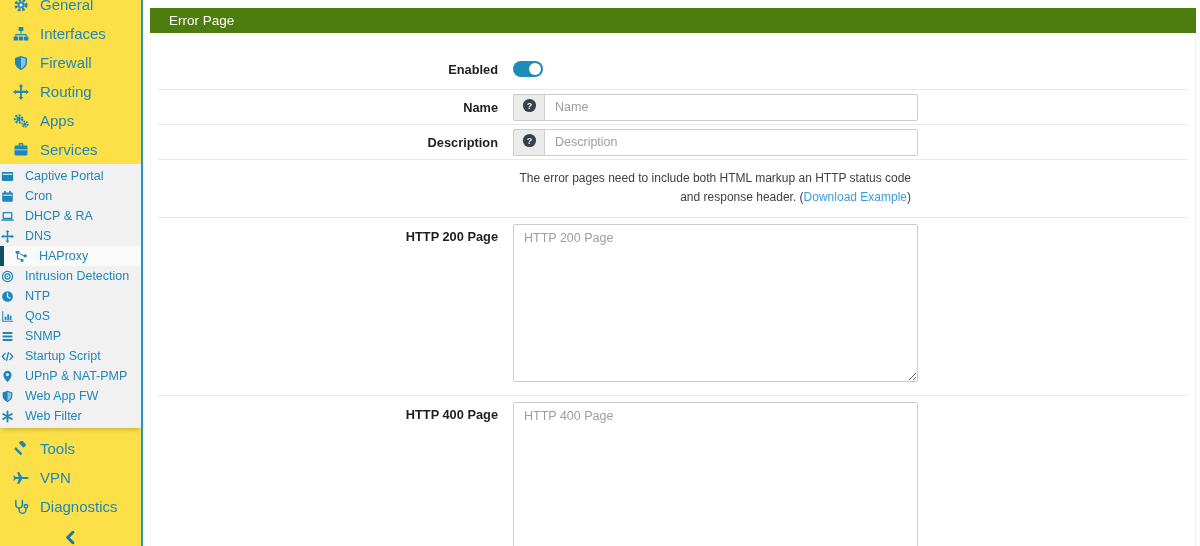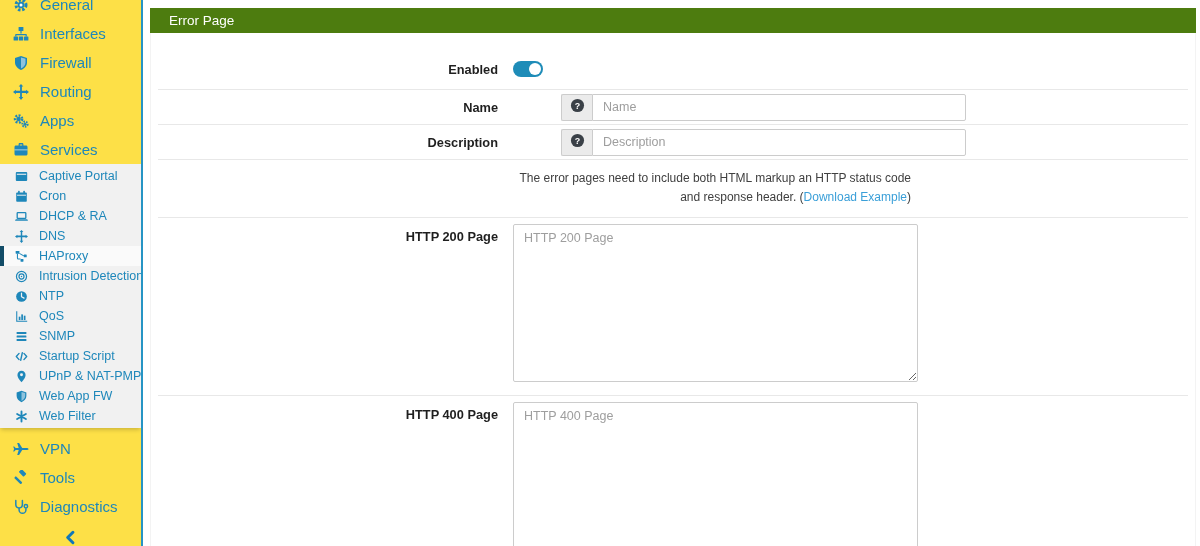--- a/index.html
+++ b/index.html
@@ -26,21 +26,21 @@
   }
   .nav-top-item .ico { width:20px; min-width:20px; margin-right:9px; display:flex; justify-content:center; align-items:center; }
   .nav-top-item svg { width:16px; height:16px; }
 
   .submenu {
     background:#f1f1f1; padding:2px 0;
     box-shadow:0 3px 4px -1px rgba(0,0,0,0.18);
   }
   .sub-item {
     display:flex; align-items:center; height:20px;
-    padding-left:14px; color:#1e87ba; font-size:12.5px; cursor:pointer;
+    color:#1e87ba; font-size:12.5px; cursor:pointer;
     white-space:nowrap;
   }
   .sub-item .ico { width:15px; min-width:15px; margin-right:10px; display:flex; justify-content:center; align-items:center; }
   .sub-item svg { width:13px; height:13px; }
   .sub-item.active {
     background:#fafafa;
     border-left:4px solid #134d68;
     padding-left:10px;
   }
 
@@ -65,21 +65,21 @@
     display:flex; align-items:center;
     border-bottom:1px solid #e8e8e8;
   }
   .label-col {
     width:340px; min-width:340px; text-align:right;
     font-weight:bold; font-size:12.8px; color:#1f1f1f;
   }
   .control-col { margin-left:15px; flex:1; }
 
   .row-enabled { padding-top:28px; padding-bottom:12px; }
-  .row-input   { height:35px;gap:48px; }
+  .row-input   { height:35px; }
   .row-help    { padding:9px 0 10px; align-items:flex-start; }
   .row-textarea{ align-items:flex-start; padding:6px 0 9px; }
   .row-textarea .label-col { padding-top:5px; }
   .row-last { border-bottom:none; }
 
   
   .toggle {
     width:30px; height:16px; border-radius:8px;
     background:#1e8cb8; position:relative; cursor:pointer;
   }
@@ -325,34 +325,34 @@
         <span>Web Filter</span>
       </div>
 
     </div>
 
     <div class="bottom-group">
 
       <div class="nav-top-item">
         <span class="ico">
           <svg viewBox="0 0 16 16" fill="currentColor">
-              <path d="M15.6 8c0 .7-1.1 1.1-2.2 1.1H9.2l-3.1 5H4.2l1.5-5h-3L1.2 10.6H.2L1.1 8 .2 5.4h1l1.5 1.5h3L4.2 1.9h1.9l3.1 5h4.2c1.1 0 2.2.4 2.2 1.1z"></path>
-            </svg>
-        </span>
-        <span>VPN</span>
-      </div>
-
-      <div class="nav-top-item">
-        <span class="ico">
-          <svg viewBox="0 0 16 16" fill="currentColor">
               <rect x="6.2" y="0.8" width="6.8" height="4.2" rx="0.9" transform="rotate(45 9.6 2.9)"></rect>
               <rect x="0.6" y="9" width="9.4" height="2.5" rx="0.9" transform="rotate(45 5.3 10.2)"></rect>
             </svg>
         </span>
         <span>Tools</span>
+      </div>
+
+      <div class="nav-top-item">
+        <span class="ico">
+          <svg viewBox="0 0 16 16" fill="currentColor">
+              <path d="M15.6 8c0 .7-1.1 1.1-2.2 1.1H9.2l-3.1 5H4.2l1.5-5h-3L1.2 10.6H.2L1.1 8 .2 5.4h1l1.5 1.5h3L4.2 1.9h1.9l3.1 5h4.2c1.1 0 2.2.4 2.2 1.1z"></path>
+            </svg>
+        </span>
+        <span>VPN</span>
       </div>
 
       <div class="nav-top-item">
         <span class="ico">
           <svg viewBox="0 0 16 16" fill="none" stroke="currentColor" stroke-width="1.5">
               <path d="M2.8 1.4v4.2a3.3 3.3 0 0 0 6.6 0V1.4" stroke-linecap="round"></path>
               <path d="M6.1 8.9v2a3.4 3.4 0 0 0 6.8 0V9.3"></path>
               <circle cx="12.9" cy="7.2" r="1.7"></circle>
             </svg>
         </span>

